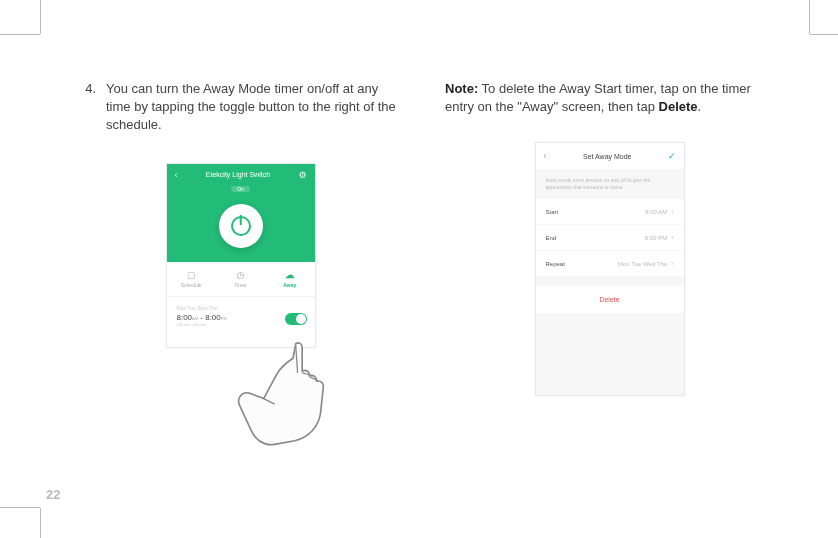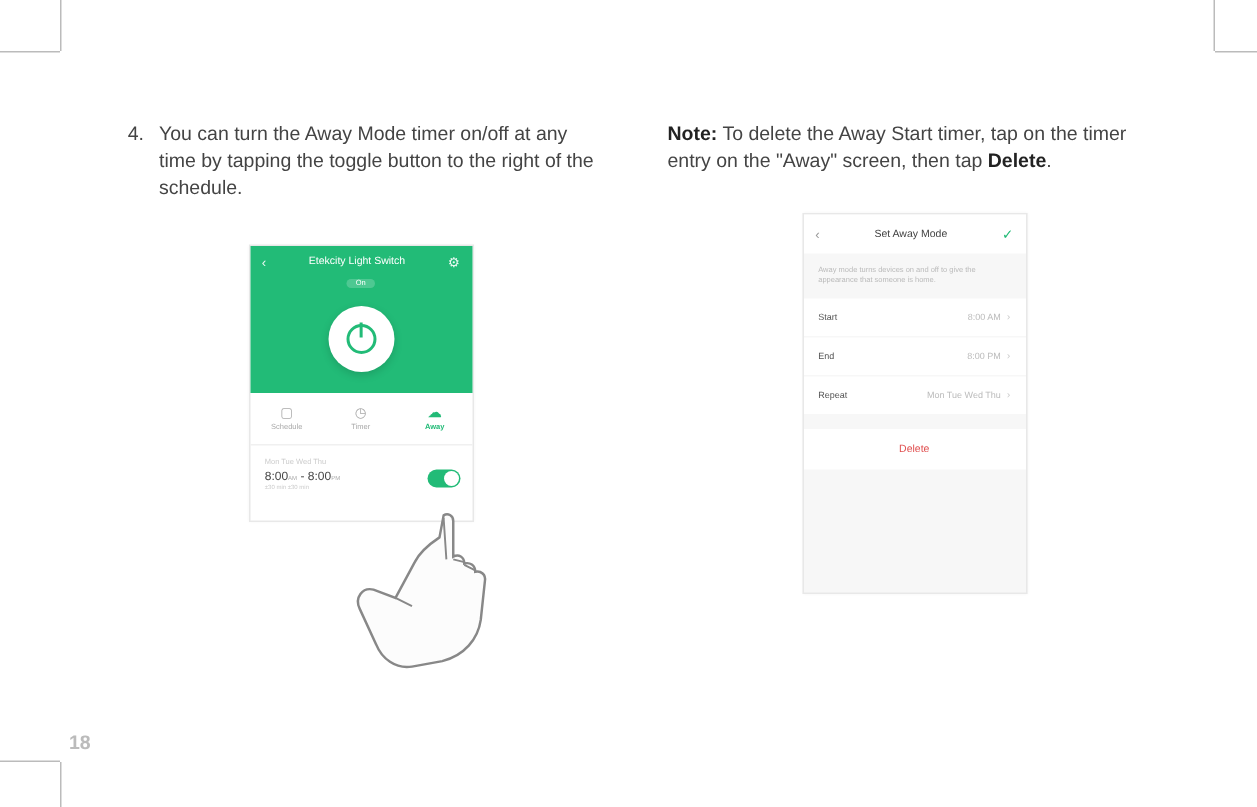--- a/index.html
+++ b/index.html
@@ -294,14 +294,14 @@
         <div class="row">
           <span>Repeat</span>
           <span><span class="val">Mon Tue Wed Thu</span><span class="chev">›</span></span>
         </div>
 
         <div class="delete">Delete</div>
       </div>
     </div>
   </div>
 
-  <div class="pagenum">18</div>
+  <div class="pagenum">22</div>
 </div>
 
 </body></html>

